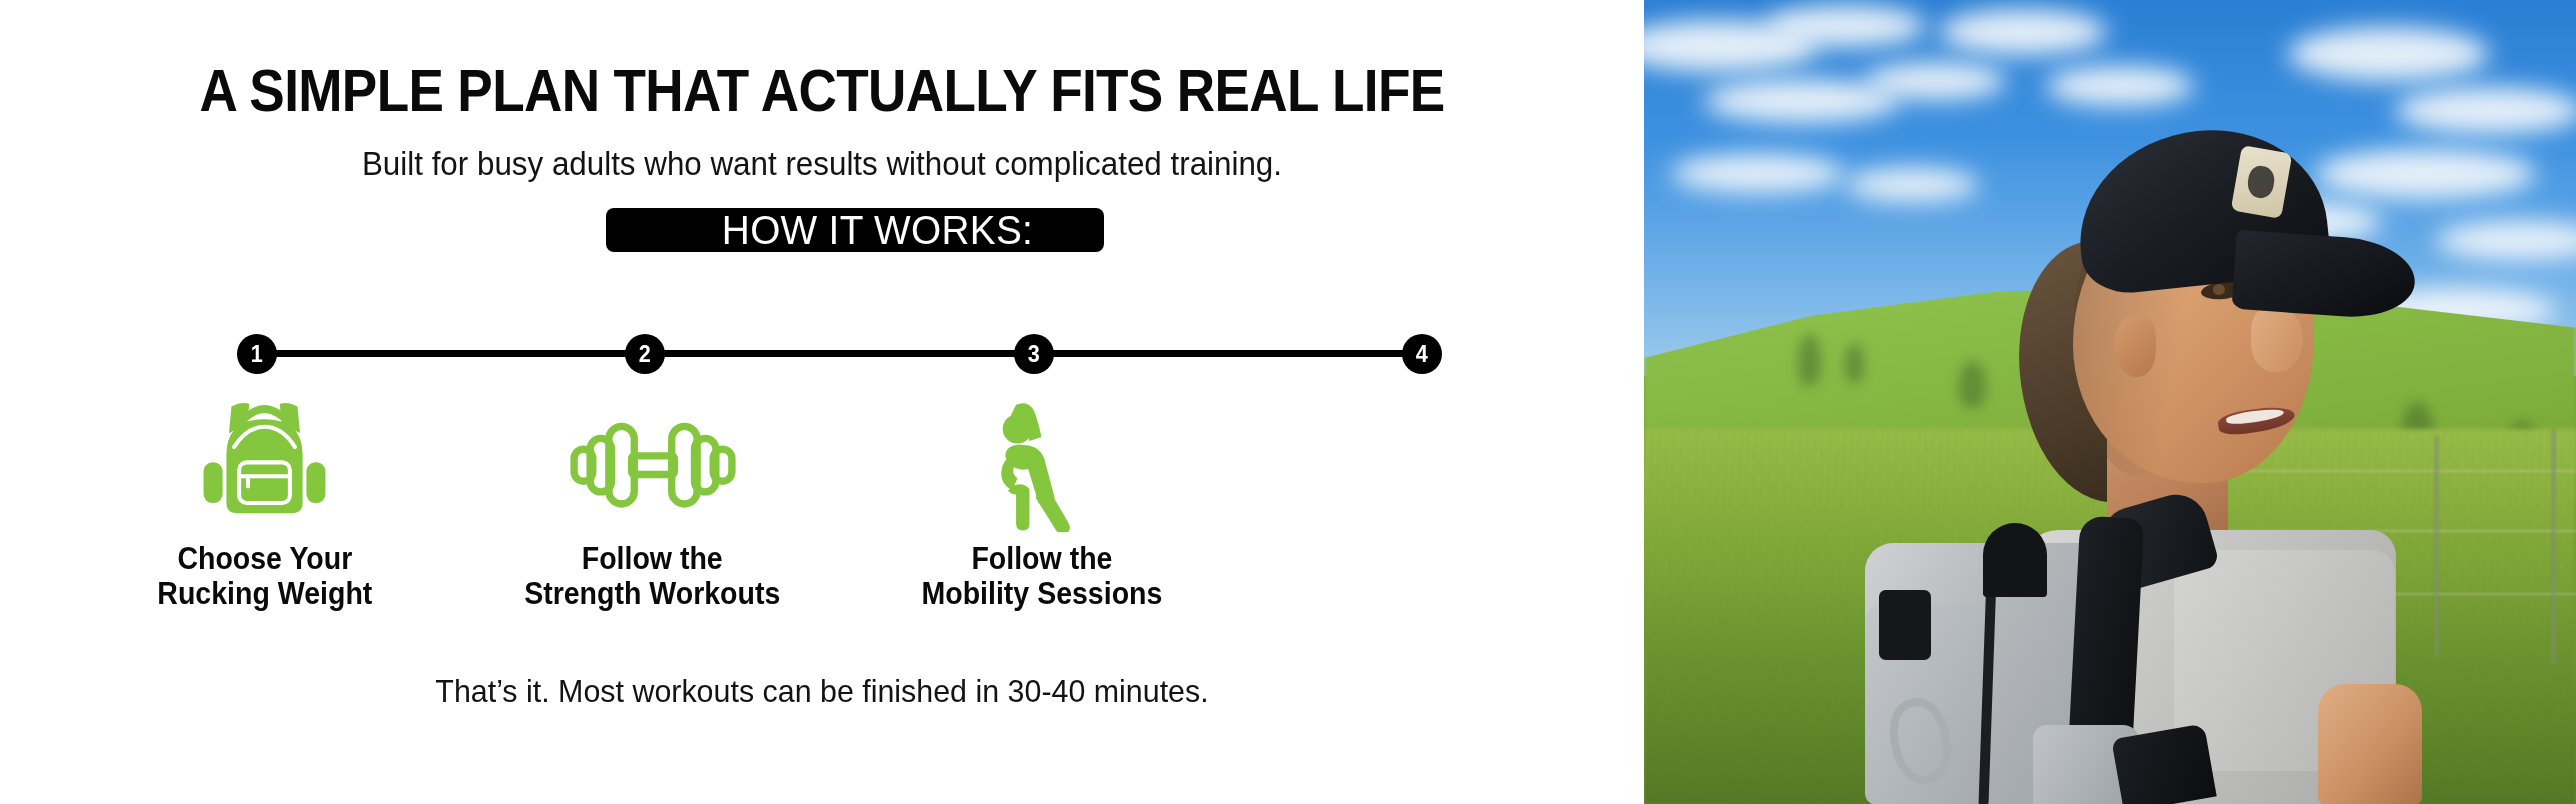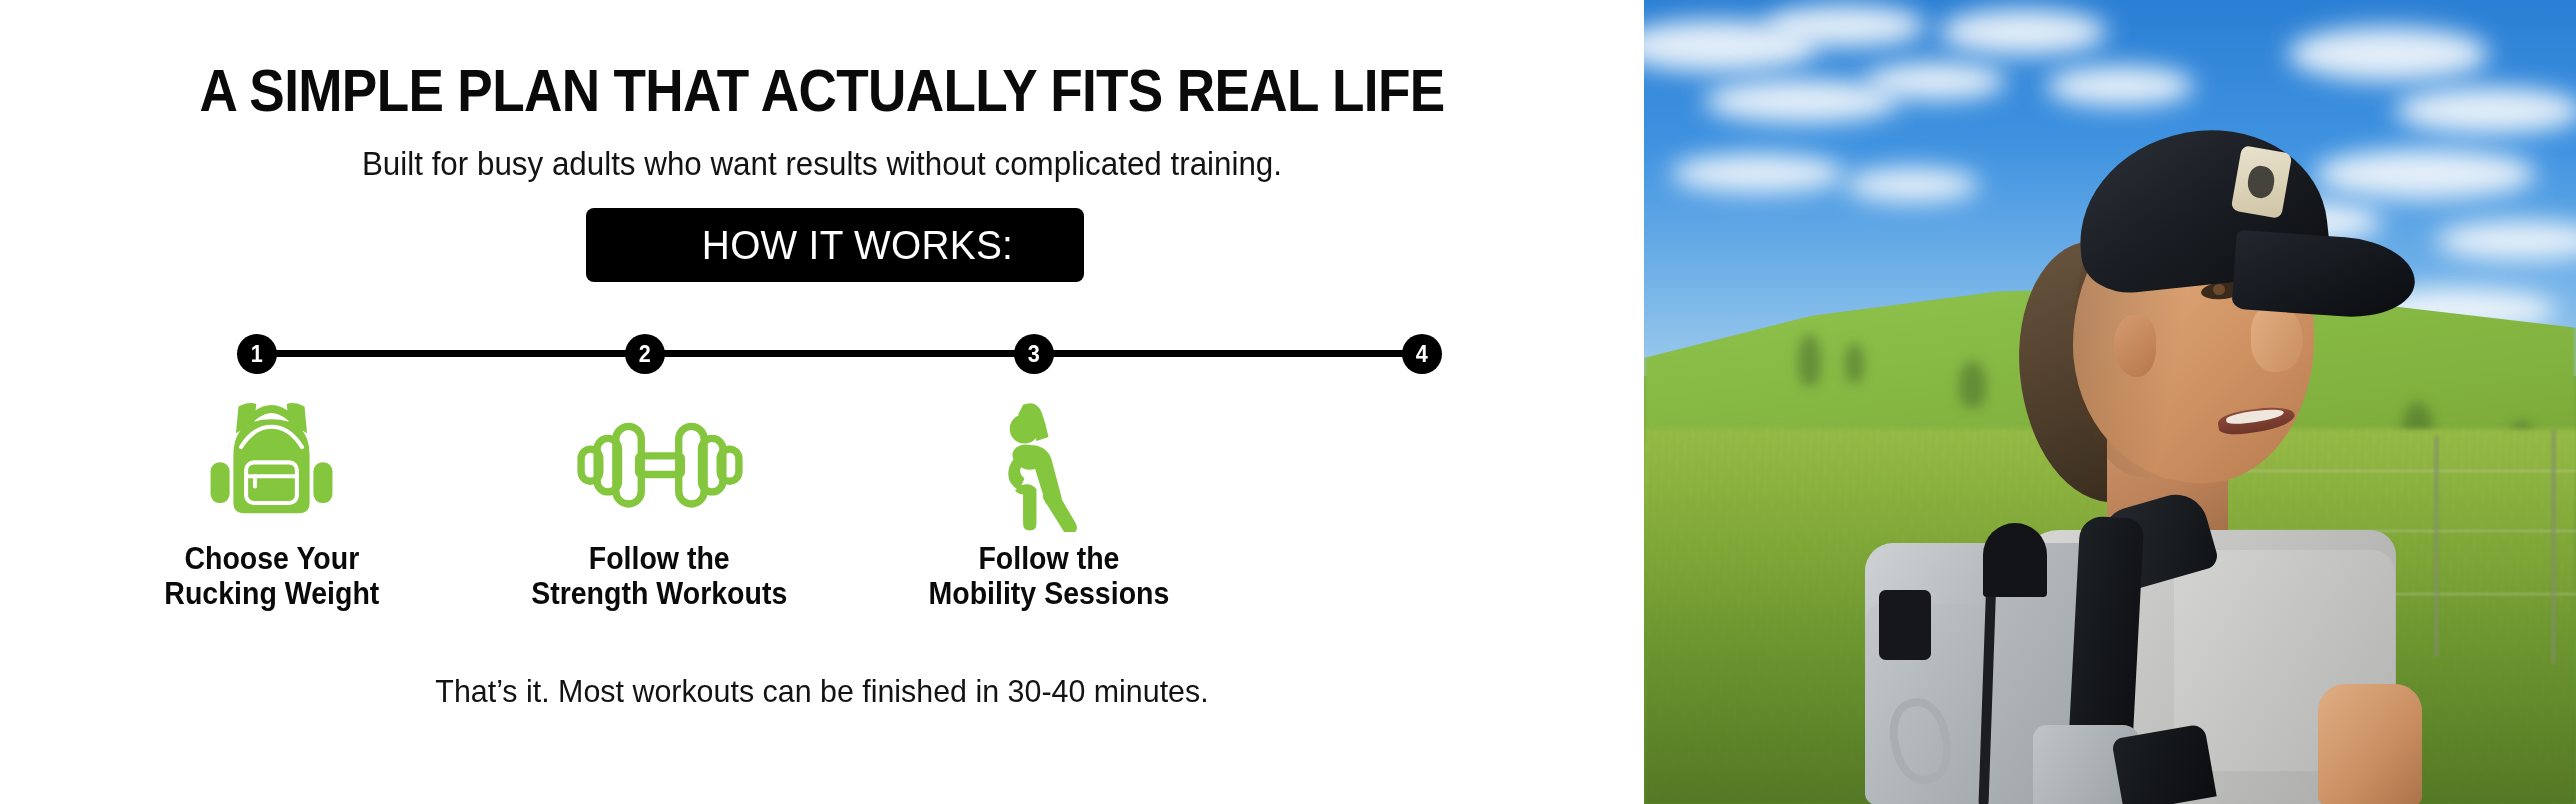--- a/index.html
+++ b/index.html
@@ -42,22 +42,22 @@
     color:#131313;
     font-weight:normal;
     transform:scaleX(0.95);
     transform-origin:center top;
     white-space:nowrap;
   }
 
   
   #how-it-works-badge {
     position:absolute;
-    left:586px; top:208px;
-    width:498px; height:74px;
+    left:606px; top:208px;
+    width:498px; height:44px;
     background:#000000;
     border-radius:8px;
     display:flex; align-items:center; justify-content:center;padding-left:44px;
   }
   #how-it-works-badge .badge-text {
     color:#ffffff;
     font-size:40px;
     font-weight:normal;
     letter-spacing:0.3px;
     line-height:1;
@@ -94,21 +94,21 @@
     transform:scaleX(0.9);
   }
   #node-1 { left:257px; }
   #node-2 { left:645px; }
   #node-3 { left:1034px; }
   #node-4 { left:1422px; }
 
   
   #steps-row {
     position:absolute;
-    left:15px; top:392px;
+    left:8px; top:392px;
     width:1988px; height:255px;
   }
   .step-col {
     position:absolute;
     top:0;
     width:389px;
     margin-left:-195px;
     display:flex;
     flex-direction:column;
     align-items:center;

